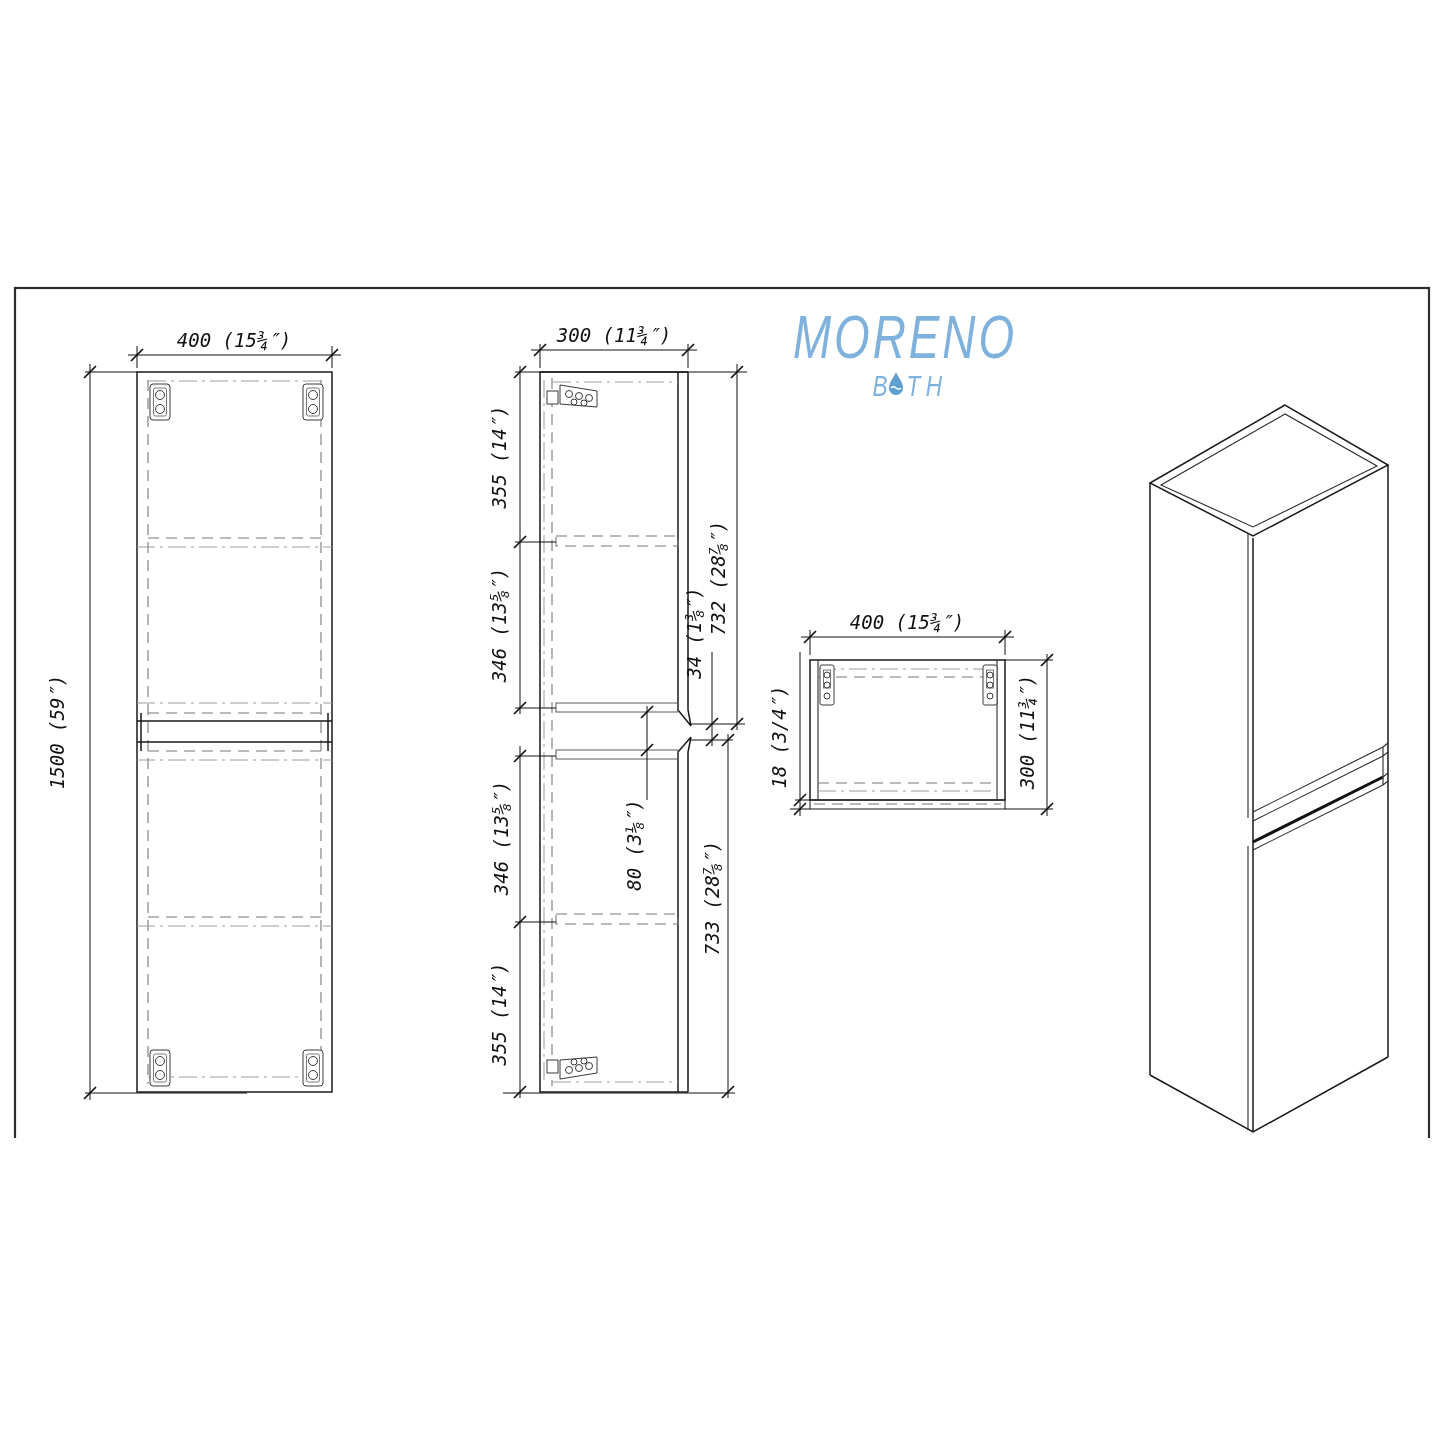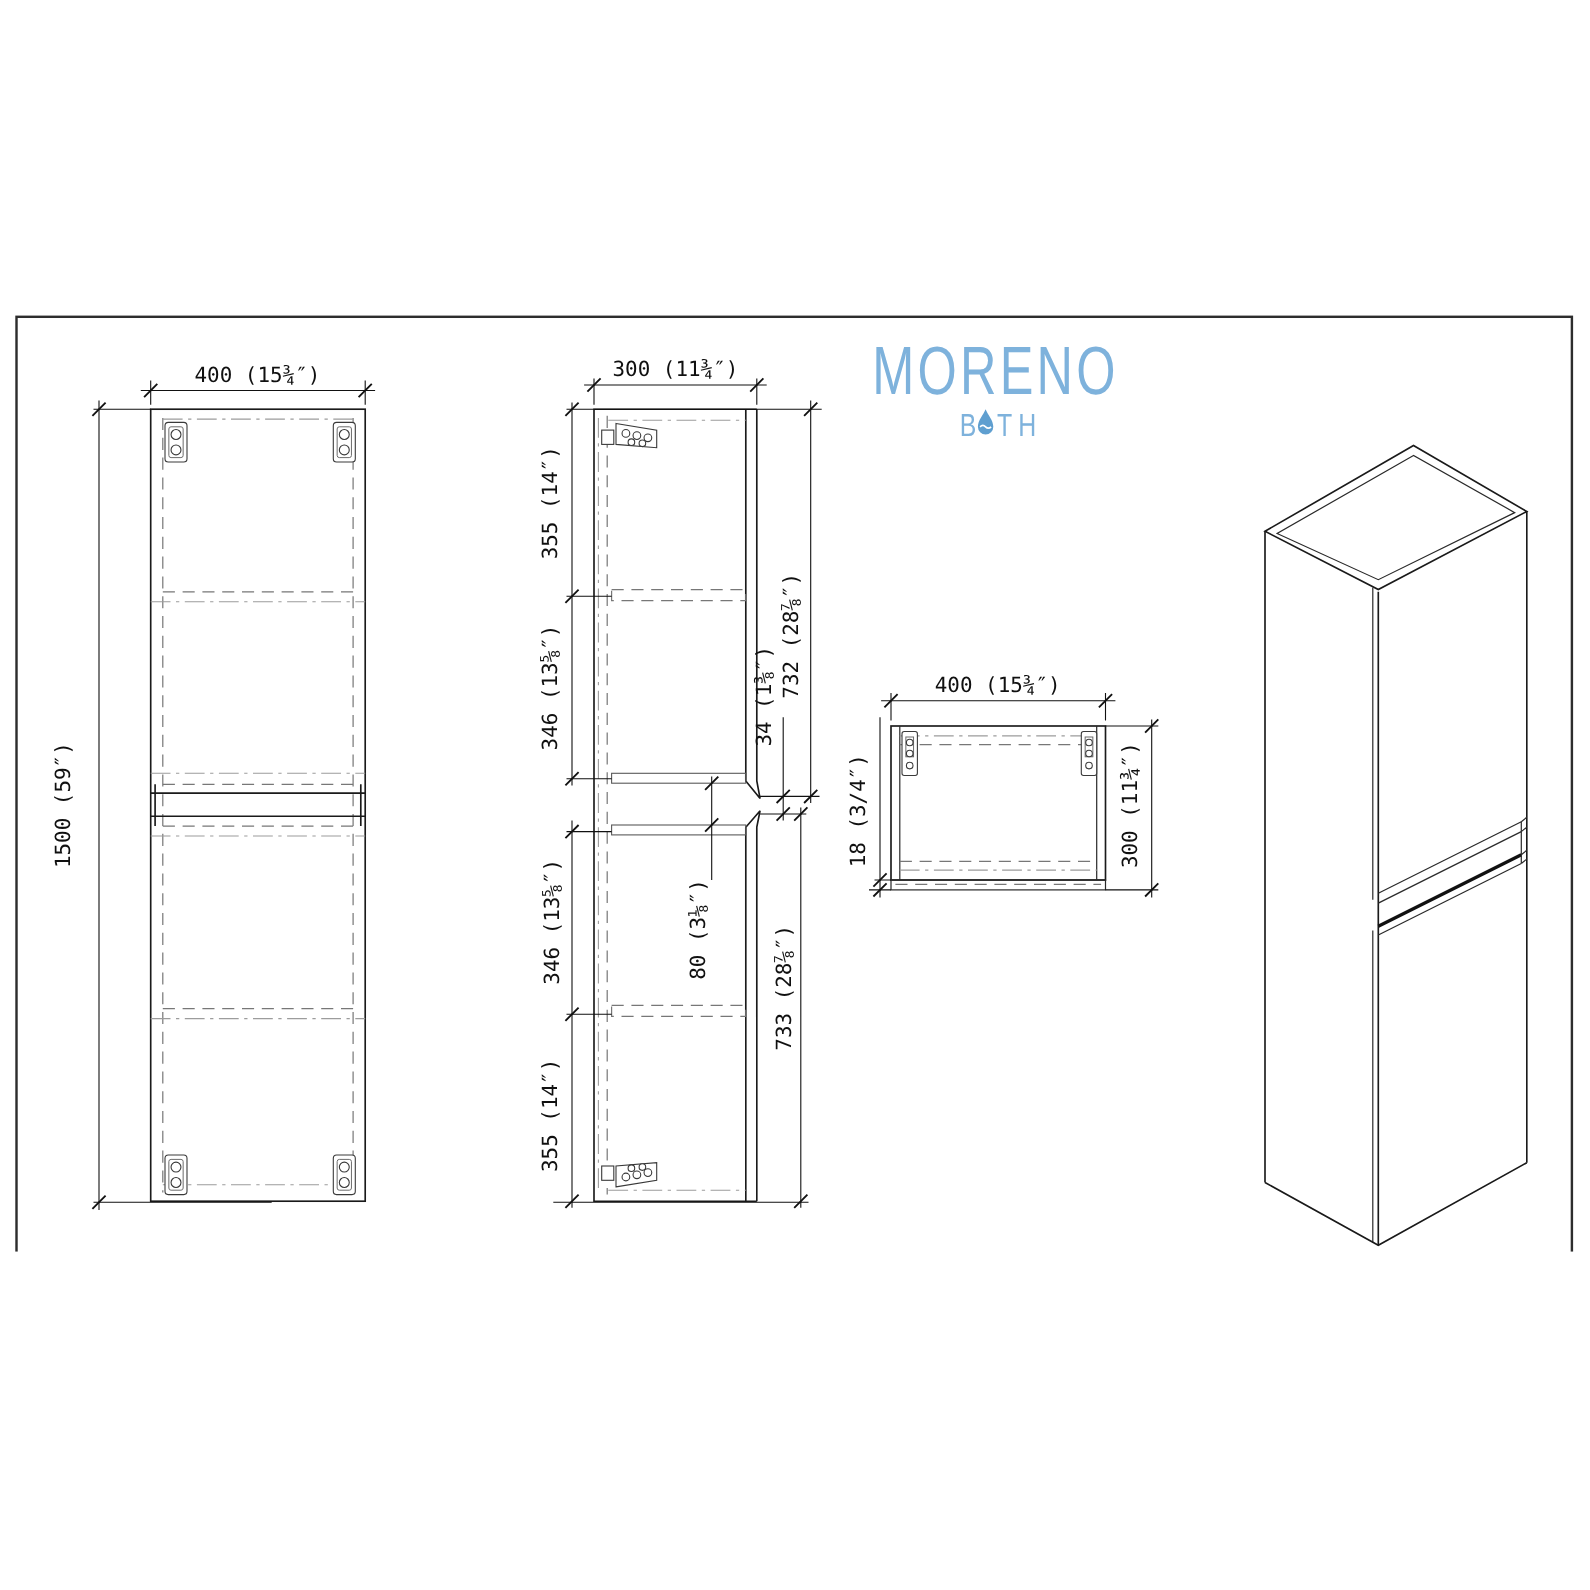--- a/index.html
+++ b/index.html
@@ -1,17 +1,17 @@
 <!DOCTYPE html>
 <html><head>
 <meta charset="utf-8">
 <style>
   html,body{margin:0;padding:0;background:#ffffff;}
   .canvas{position:relative;width:1445px;height:1138px;background:#ffffff;overflow:hidden;
-          font-family:"DejaVu Sans Mono","DejaVu Sans",monospace;}
+          font-family:"DejaVu Sans Mono","DejaVu Sans",monospace;font-style:italic;}
   svg{position:absolute;left:0;top:0;}
   
   .obj   {stroke:#1a1a1a;stroke-width:1.5;fill:none;}
   .obj2  {stroke:#2a2a2a;stroke-width:1.1;fill:none;}
   .border{stroke:#2d2d2d;stroke-width:2.2;fill:none;}
   .dash  {stroke:#777;stroke-width:1.1;fill:none;stroke-dasharray:11 7;}
   .cdash {stroke:#9c9c9c;stroke-width:1;fill:none;stroke-dasharray:18 5 3 5;}
   .dim   {stroke:#111;stroke-width:1;fill:none;}
   .tick  {stroke:#111;stroke-width:1.7;fill:none;}
   .hw    {stroke:#3a3a3a;stroke-width:1;fill:#ffffff;}

